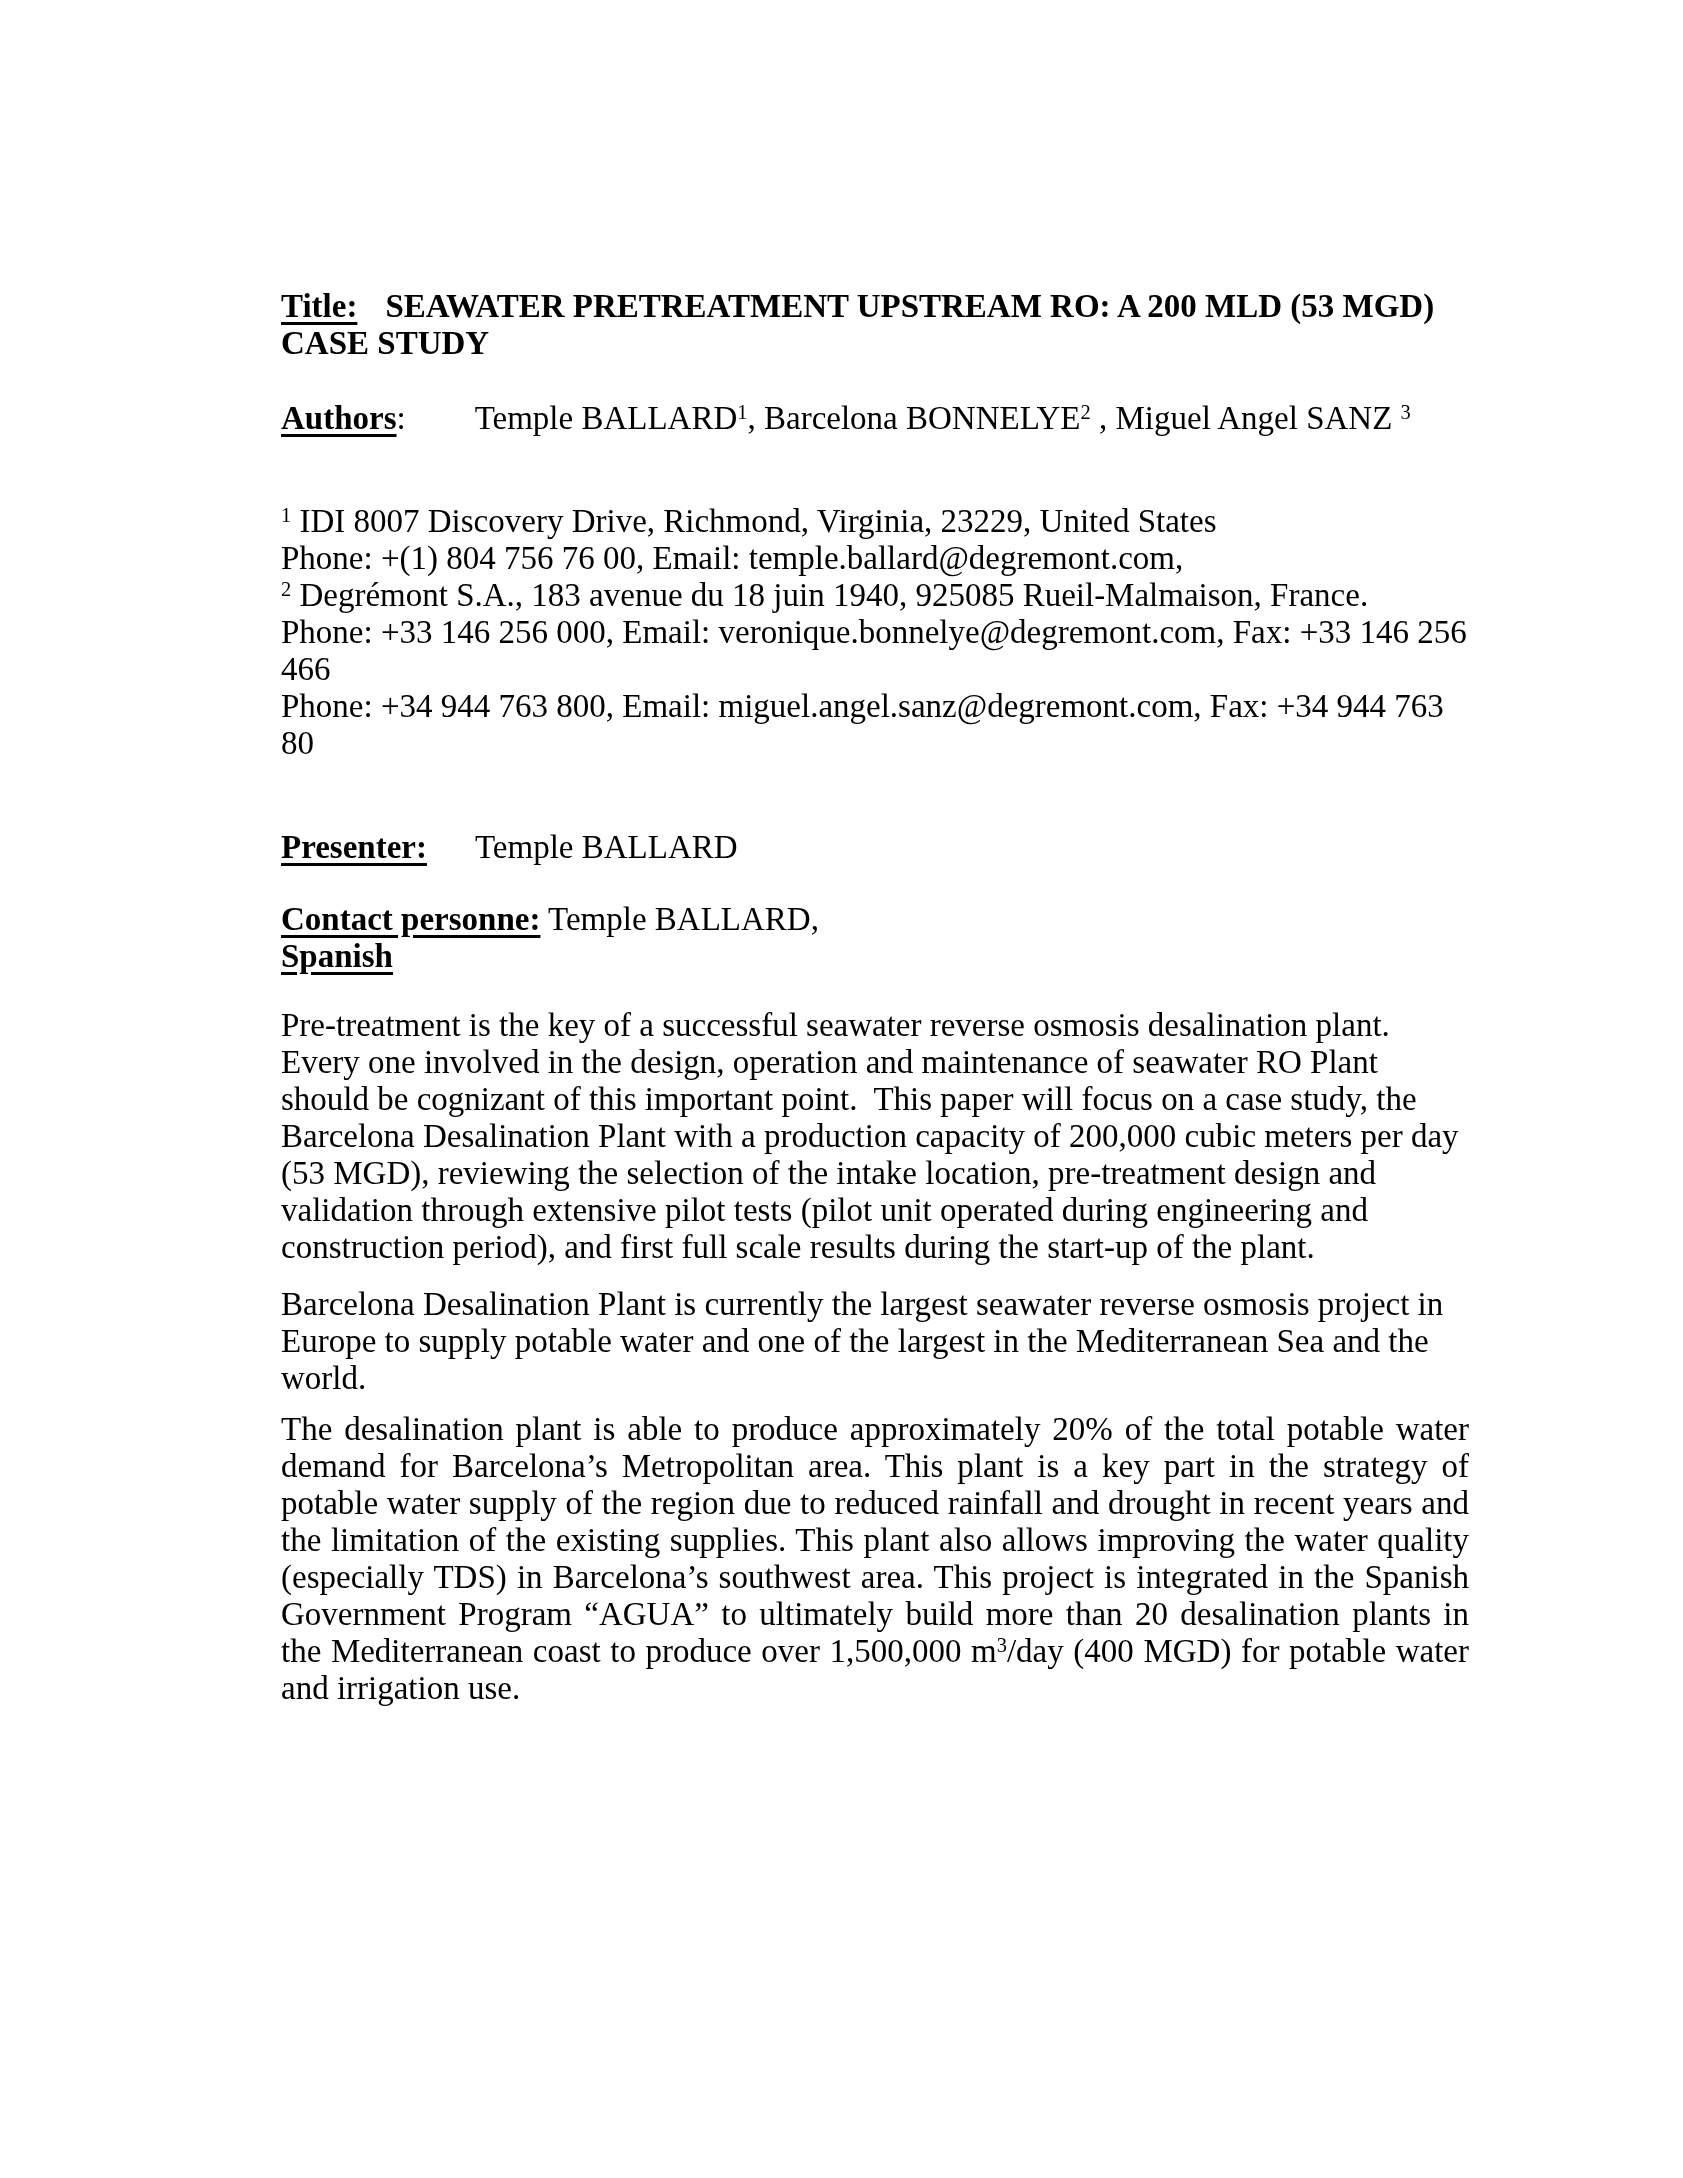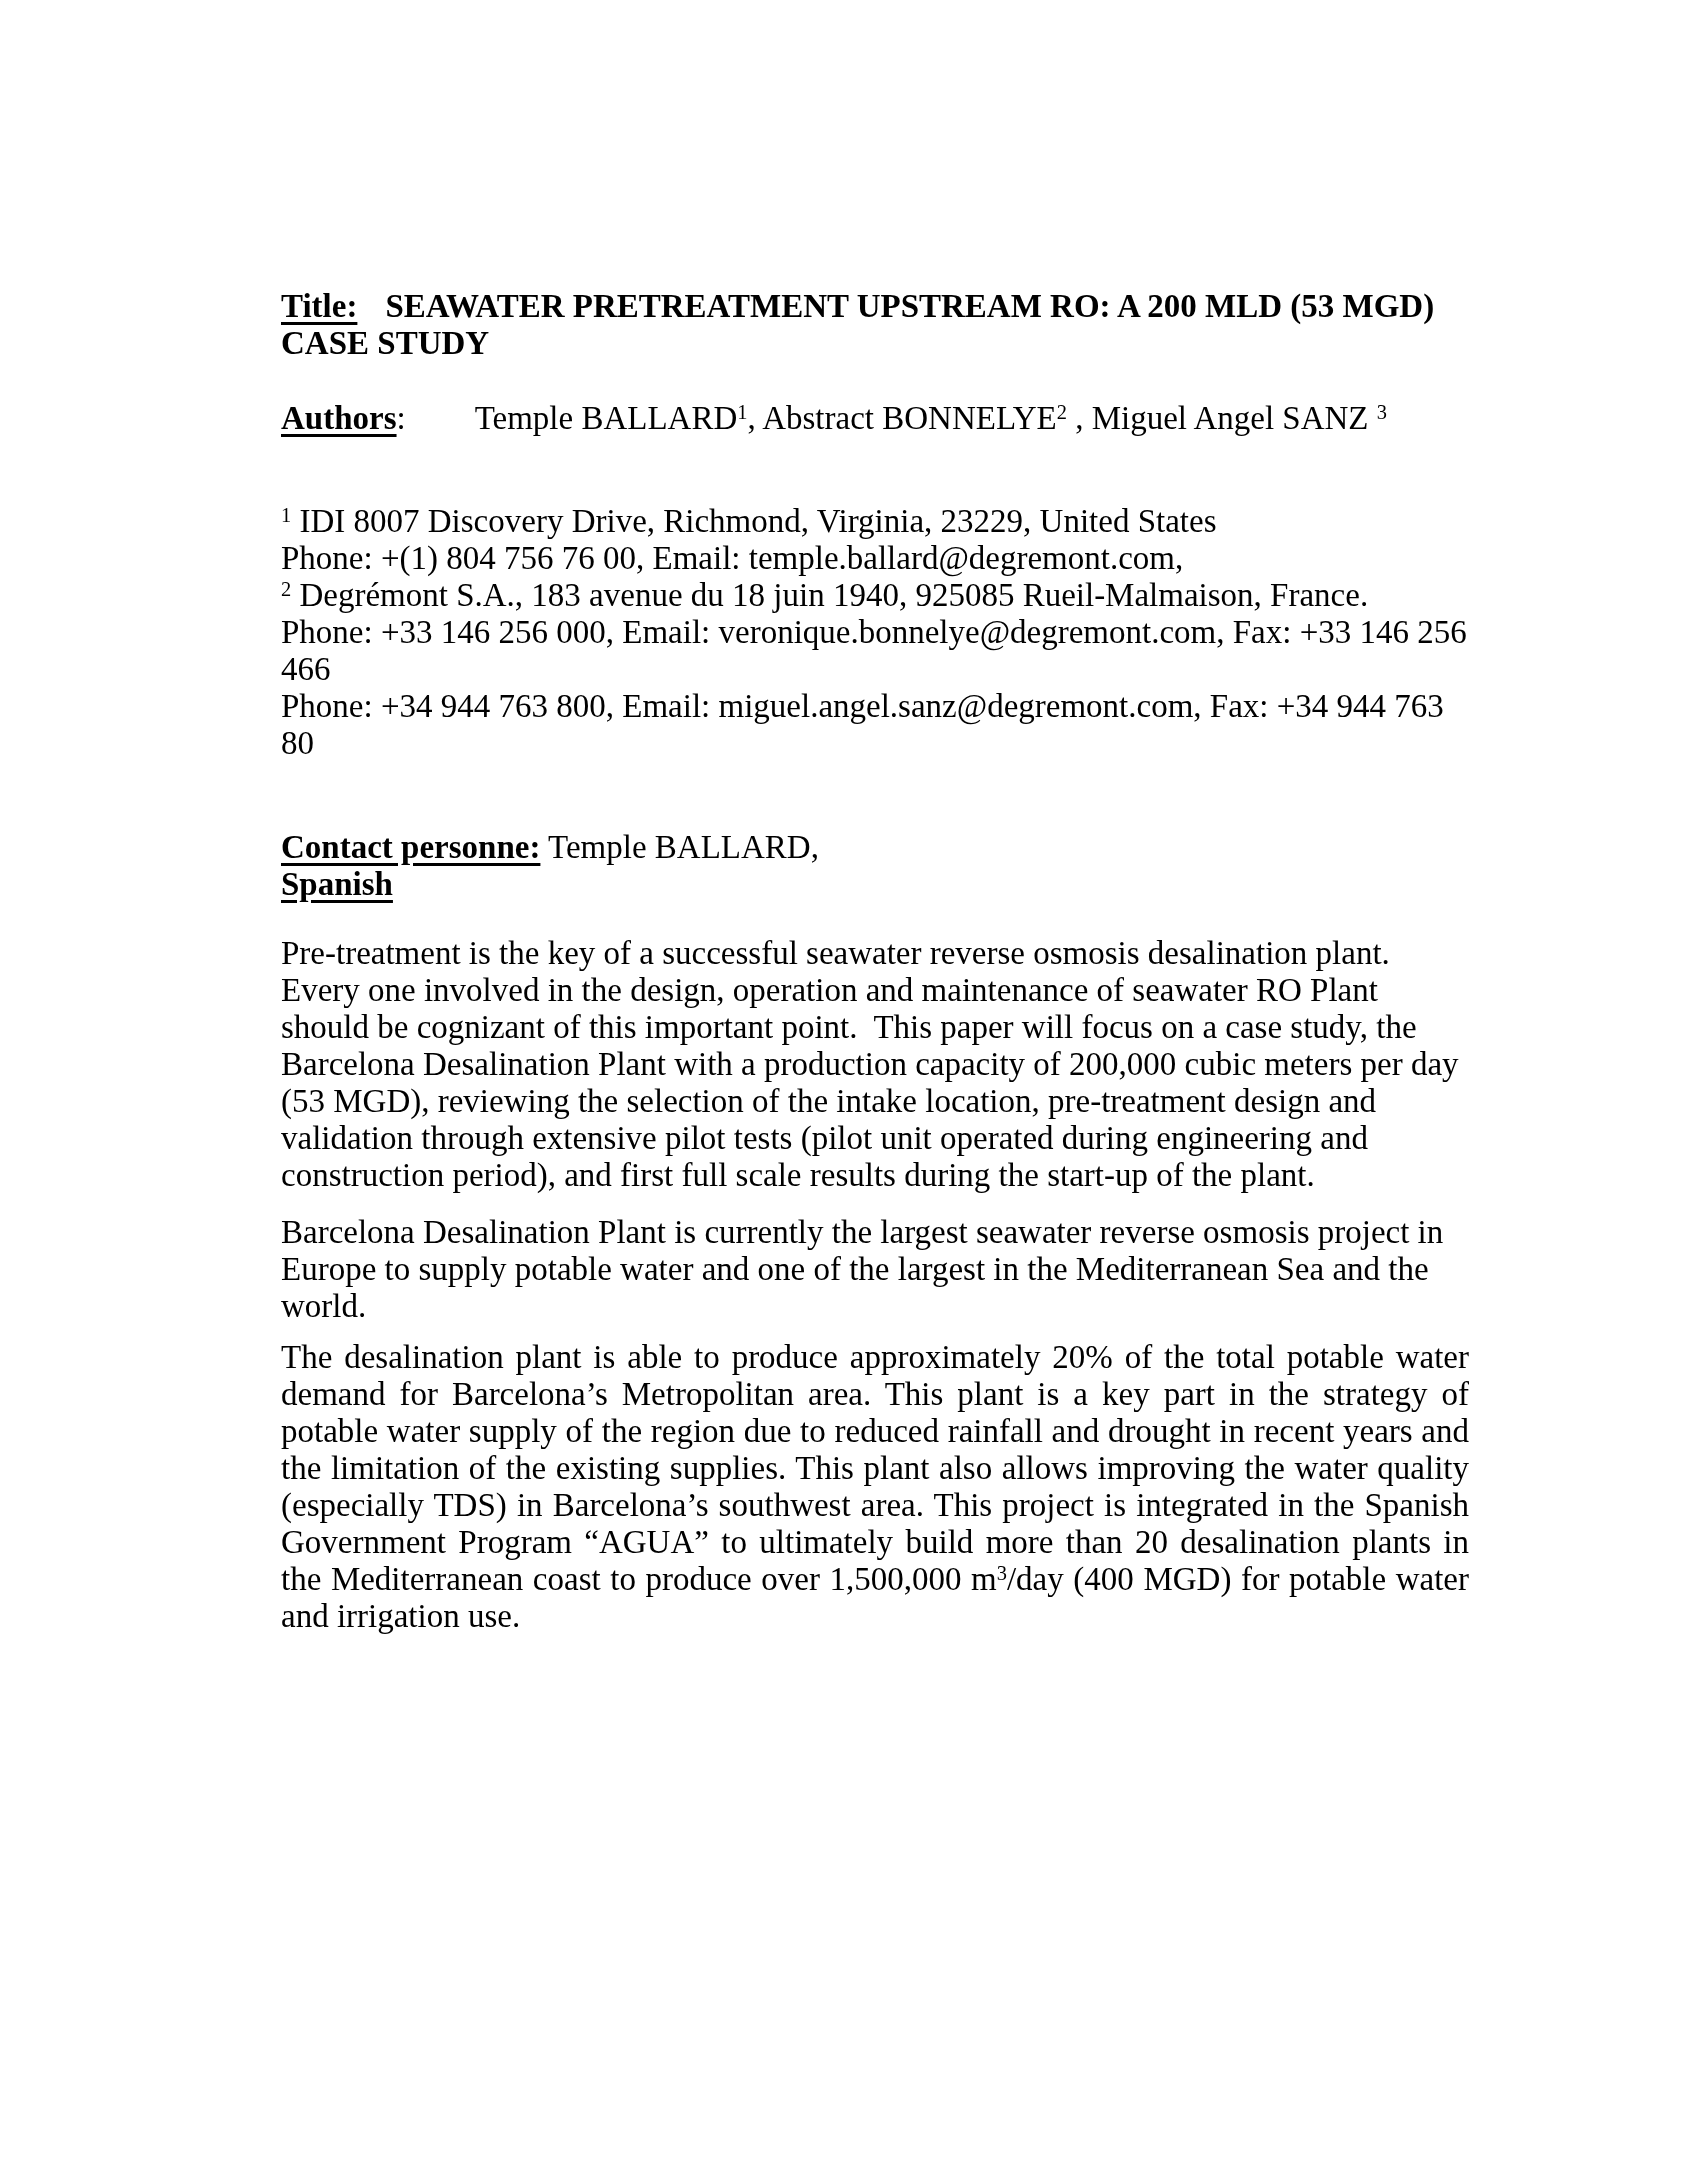--- a/index.html
+++ b/index.html
@@ -54,30 +54,31 @@
   .para-3 { margin-bottom: 18px; }
 </style>
 </head>
 <body>
 
 <div class="page">
   <div class="content">
 
     <p class="title-block"><span class="u">Title:</span><span class="tab-sm"></span><span>SEAWATER PRETREATMENT UPSTREAM RO: A 200 MLD (53 MGD)</span><br><span>CASE STUDY</span></p>
 
-    <p class="authors-line"><span class="bold u">Authors</span><span>:</span><span class="tab-lg"></span><span>Temple BALLARD</span><sup>1</sup><span>, Abstract BONNELYE</span><sup>2</sup><span> , Miguel Angel SANZ </span><sup>3</sup></p>
+    <p class="authors-line"><span class="bold u">Authors</span><span>:</span><span class="tab-lg"></span><span>Temple BALLARD</span><sup>1</sup><span>, Barcelona BONNELYE</span><sup>2</sup><span> , Miguel Angel SANZ </span><sup>3</sup></p>
 
     <div class="affil-block">
       <p><sup>1</sup><span> IDI 8007 Discovery Drive, Richmond, Virginia, 23229, United States</span></p>
       <p><span>Phone: +(1) 804 756 76 00, Email: temple.ballard@degremont.com,</span></p>
       <p><sup>2</sup><span> Degrémont S.A., 183 avenue du 18 juin 1940, 925085 Rueil-Malmaison, France.</span></p>
       <p><span>Phone: +33 146 256 000, Email: veronique.bonnelye@degremont.com, Fax: +33 146 256 466</span></p>
       <p><span>Phone: +34 944 763 800, Email: miguel.angel.sanz@degremont.com, Fax: +34 944 763 80</span></p>
     </div>
 
+    <p class="presenter-line"><span class="bold u">Presenter:</span><span class="tab-md"></span><span>Temple BALLARD</span></p>
 
     <p class="contact-line"><span class="bold u">Contact personne:</span> <span>Temple BALLARD,</span></p>
 
     <p class="abstract-heading"><span class="u">Spanish</span></p>
 
     <p class="para-1 prewrap">Pre-treatment is the key of a successful seawater reverse osmosis desalination plant. Every one involved in the design, operation and maintenance of seawater RO Plant should be cognizant of this important point.  This paper will focus on a case study, the Barcelona Desalination Plant with a production capacity of 200,000 cubic meters per day (53 MGD), reviewing the selection of the intake location, pre-treatment design and validation through extensive pilot tests (pilot unit operated during engineering and construction period), and first full scale results during the start-up of the plant.</p>
 
     <p class="para-2">Barcelona Desalination Plant is currently the largest seawater reverse osmosis project in Europe to supply potable water and one of the largest in the Mediterranean Sea and the world.</p>
 
     <p class="para-3 just"><span>The desalination plant is able to produce approximately 20% of the total potable water demand for Barcelona’s Metropolitan area. This plant is a key part in the strategy of potable water supply of the region due to reduced rainfall and drought in recent years and the limitation of the existing supplies. This plant also allows improving the water quality (especially TDS) in Barcelona’s southwest area. This project is integrated in the Spanish Government Program “AGUA” to ultimately build more than 20 desalination plants in the Mediterranean coast to produce over 1,500,000 m</span><sup>3</sup><span>/day (400 MGD) for potable water and irrigation use.</span></p>

